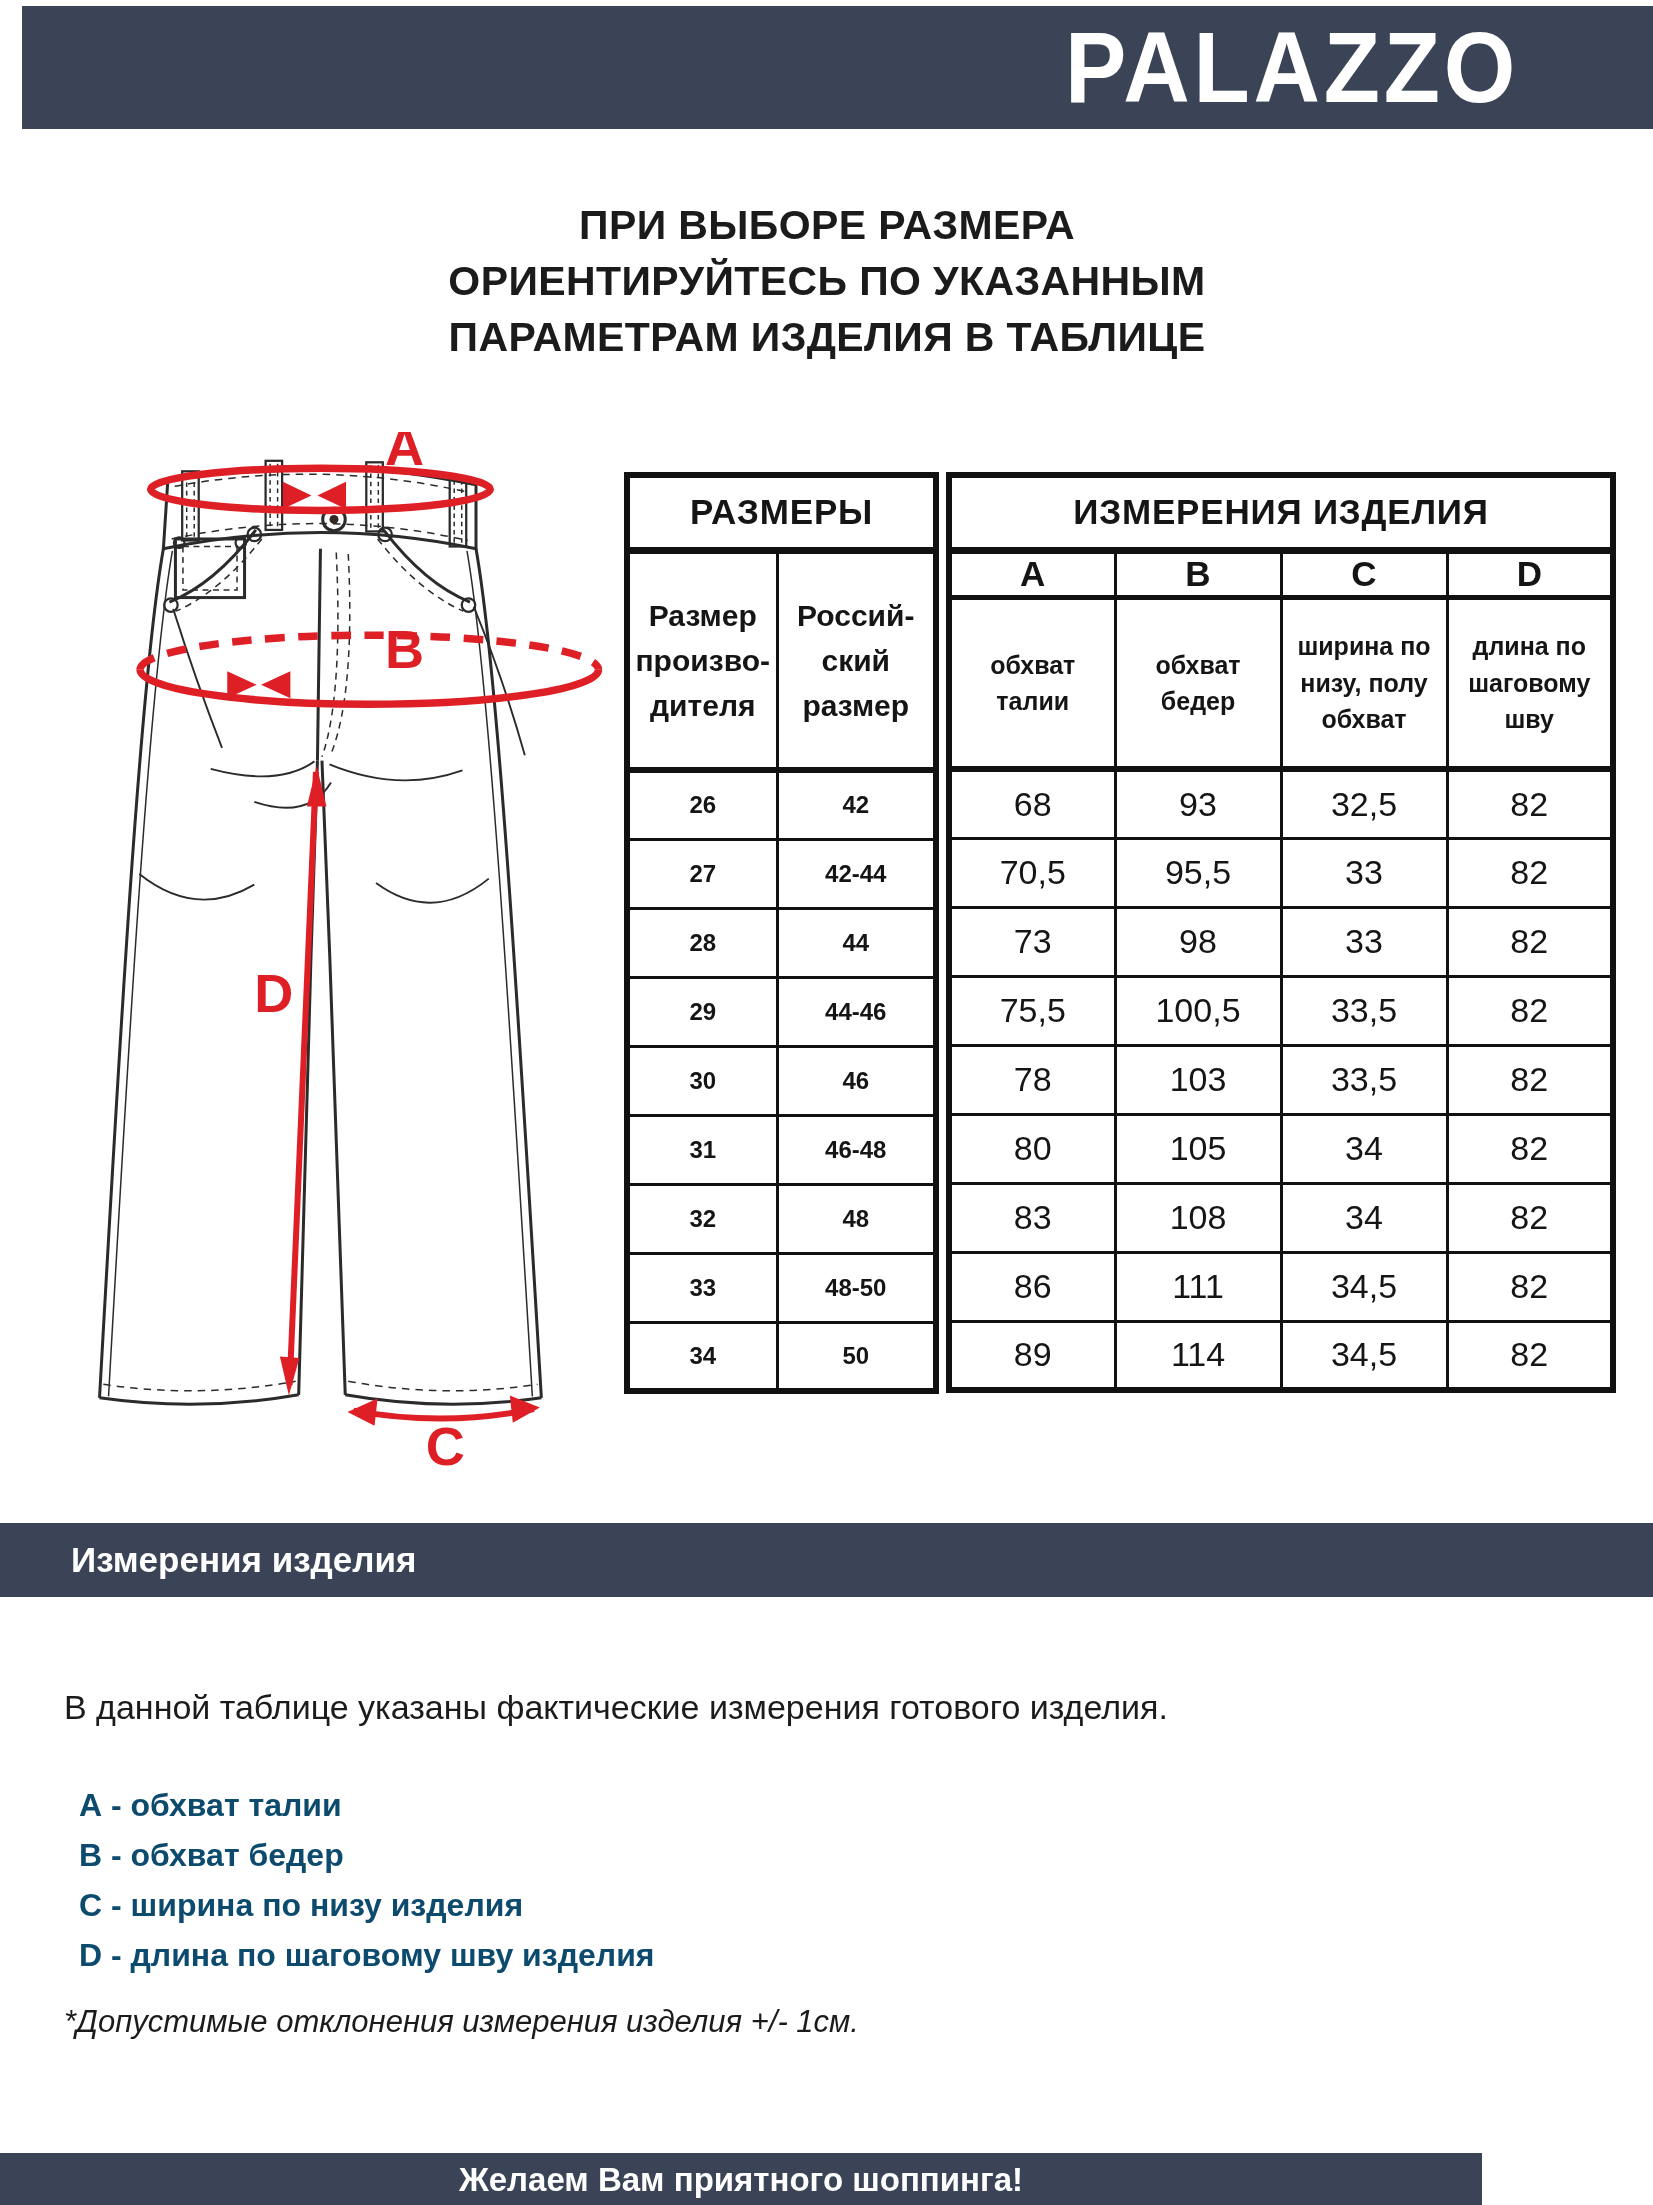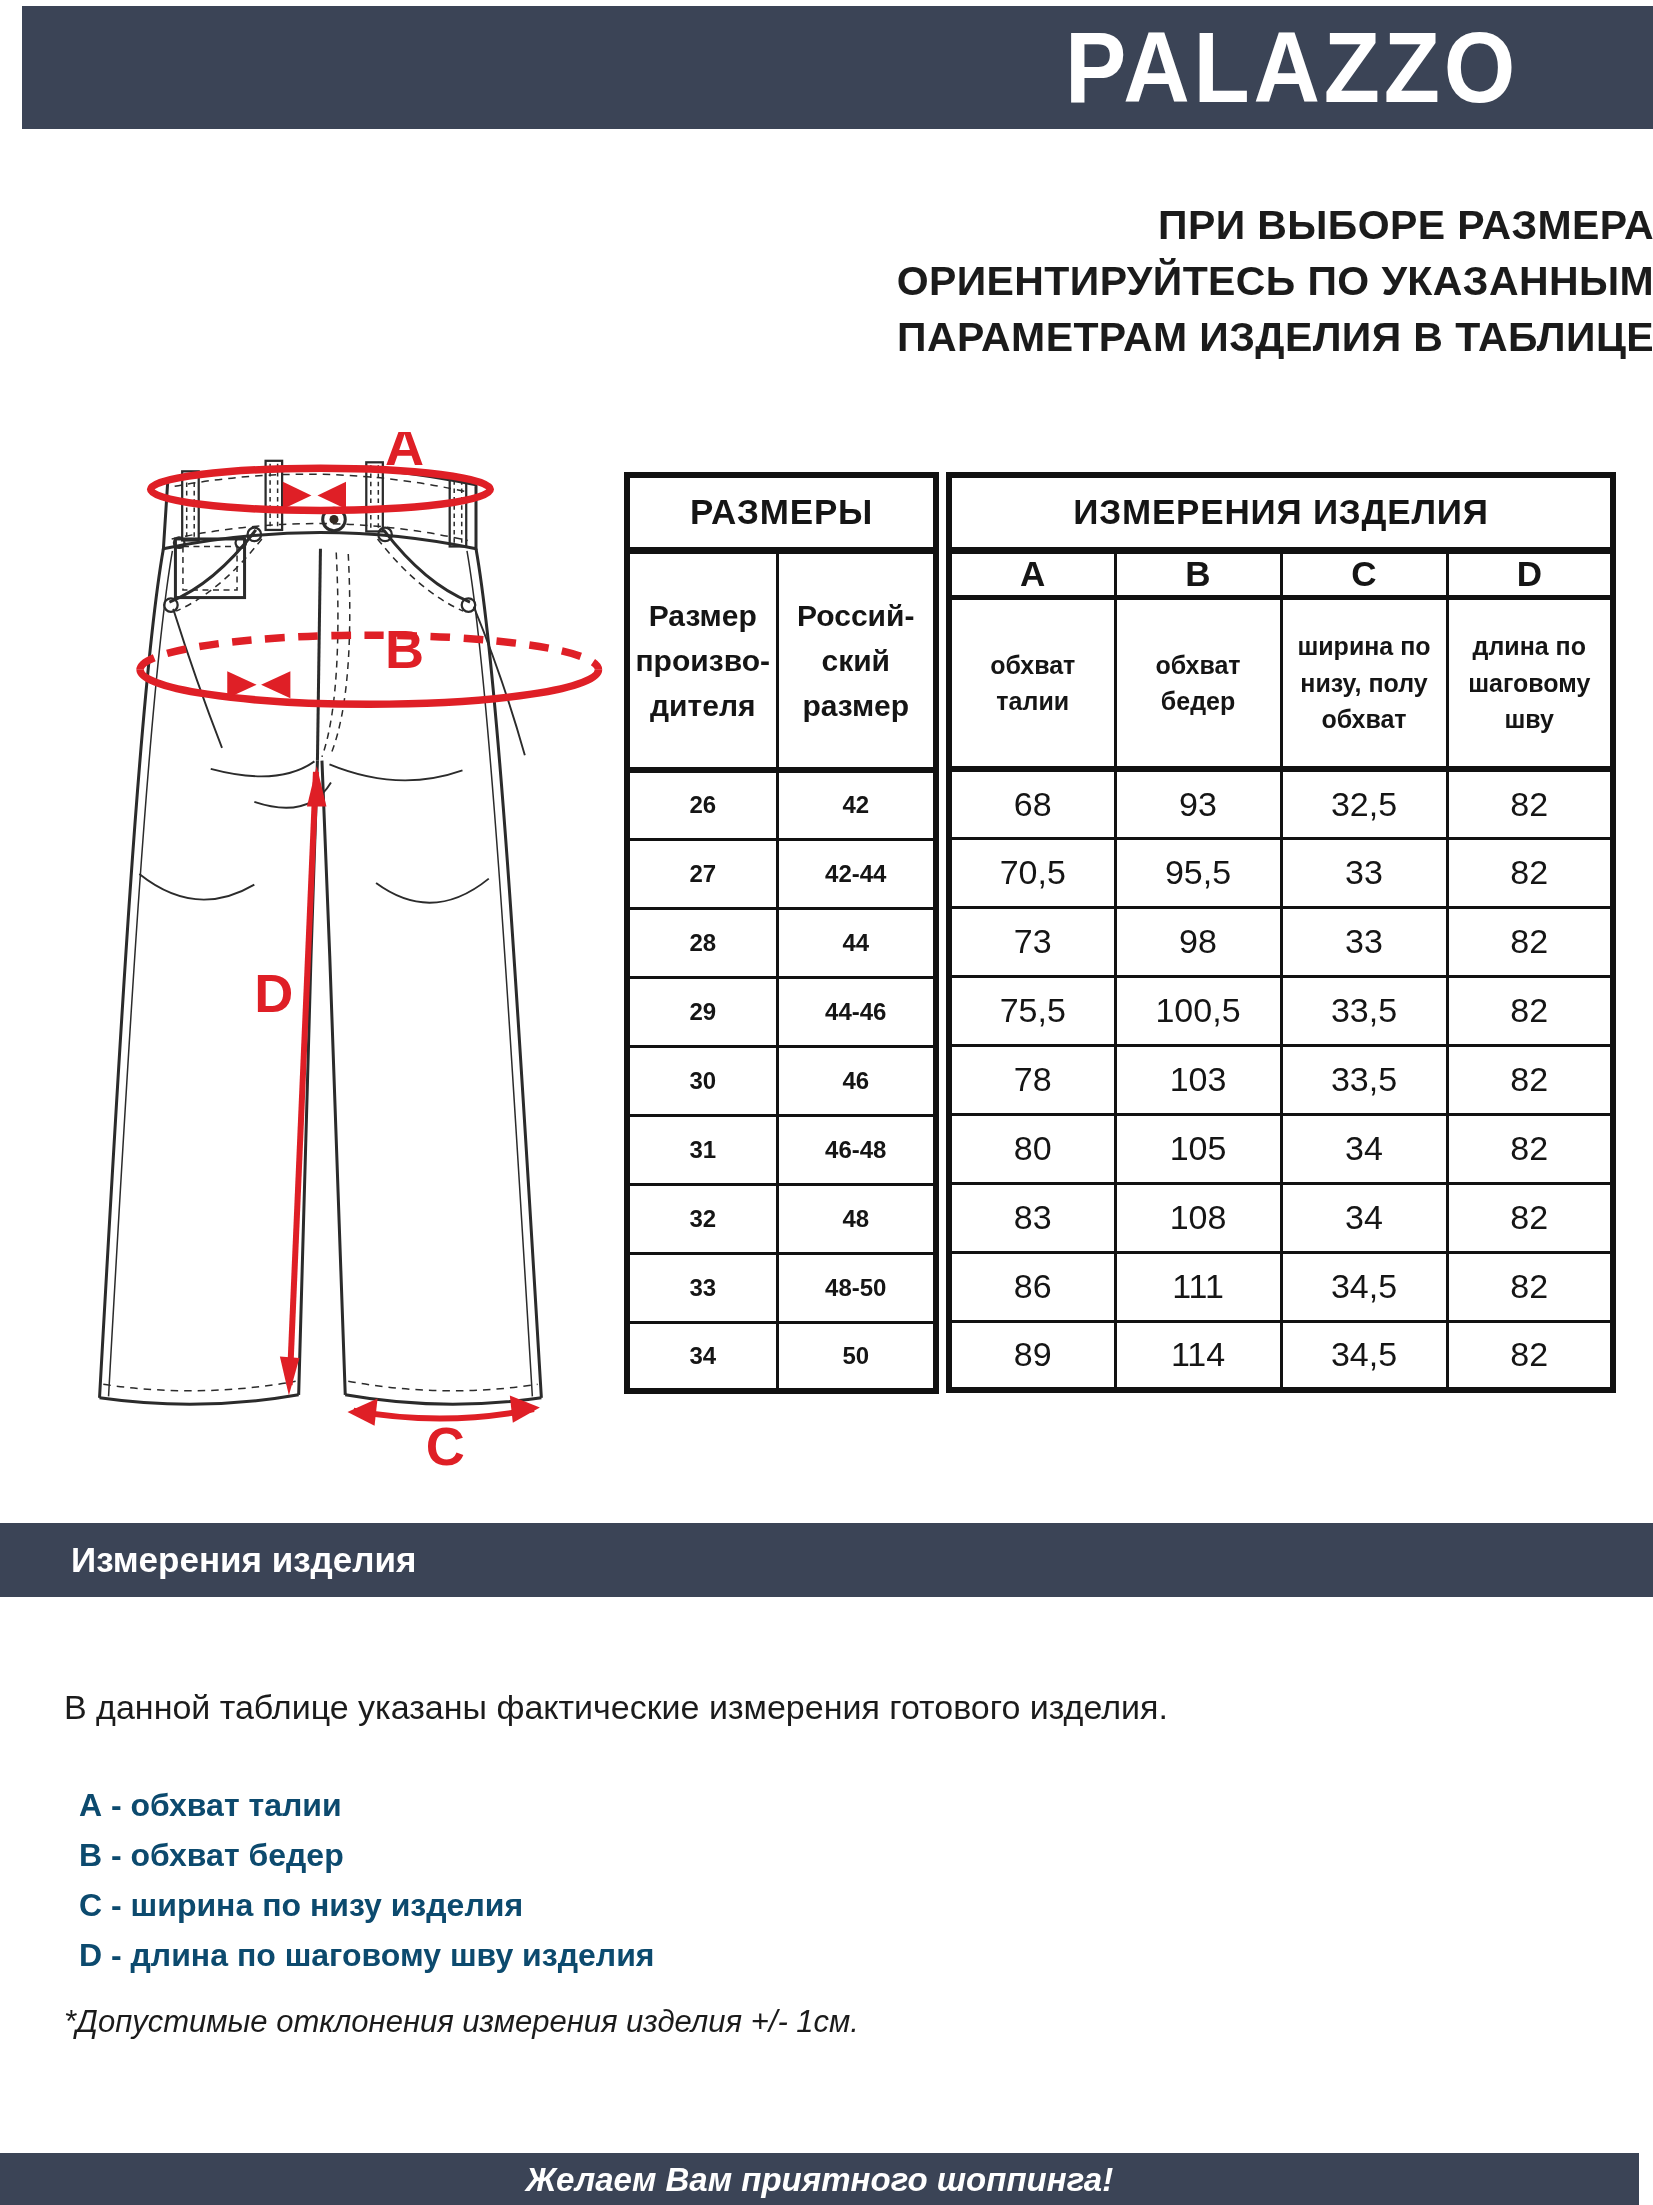--- a/index.html
+++ b/index.html
@@ -13,21 +13,21 @@
     background:#3B4456;
   }
   .brand{
     position:absolute;left:992px;top:0;width:556px;height:123px;
     display:flex;align-items:center;justify-content:center;
     color:#ffffff;font-weight:bold;font-size:92px;letter-spacing:3.8px;
     transform:scaleY(1.08);transform-origin:center;
   }
   
   .heading{
-    position:absolute;left:0;top:197px;width:1654px;text-align:right;
+    position:absolute;left:0;top:197px;width:1654px;text-align:center;
     font-weight:bold;font-size:41px;line-height:56px;color:#1b1b1b;
     letter-spacing:0.4px;
   }
   
   .diagram{position:absolute;left:83px;top:432px;width:526px;height:1045px;}
   
   table.size-table{
     position:absolute;border-collapse:collapse;table-layout:fixed;
     background:#fff;border:6.8px solid #111;padding-left:40px;
   }
@@ -56,23 +56,23 @@
     font-size:34px;font-weight:normal;color:#1b1b1b;
   }
   .legend{position:absolute;left:79px;top:1787px;}
   .legend-item{font-size:32px;font-weight:bold;height:50px;color:#0c4a6e;}
   .note{
     position:absolute;left:64px;top:2004px;
     font-size:31px;font-style:italic;color:#1b1b1b;
   }
   
   .footer-bar{
-    position:absolute;left:0;top:2153px;width:1639px;height:53px;background:#3B4456;
+    position:absolute;left:0;top:2153px;width:1482px;height:53px;background:#3B4456;
     display:flex;align-items:center;justify-content:center;
-    color:#fff;font-weight:bold;font-size:33px;font-style:italic;
+    color:#fff;font-weight:bold;font-size:33px;
   }
   
   .sketch{stroke:#2b2b2b;fill:none;}
   .red-line{stroke:#DF1F26;fill:none;}
   .red-fill{fill:#DF1F26;stroke:none;}
   .red-letter{fill:#DF1F26;font-weight:bold;font-size:72px;font-family:"Liberation Sans","DejaVu Sans",sans-serif;}
 </style>
 </head>
 <body>
 

